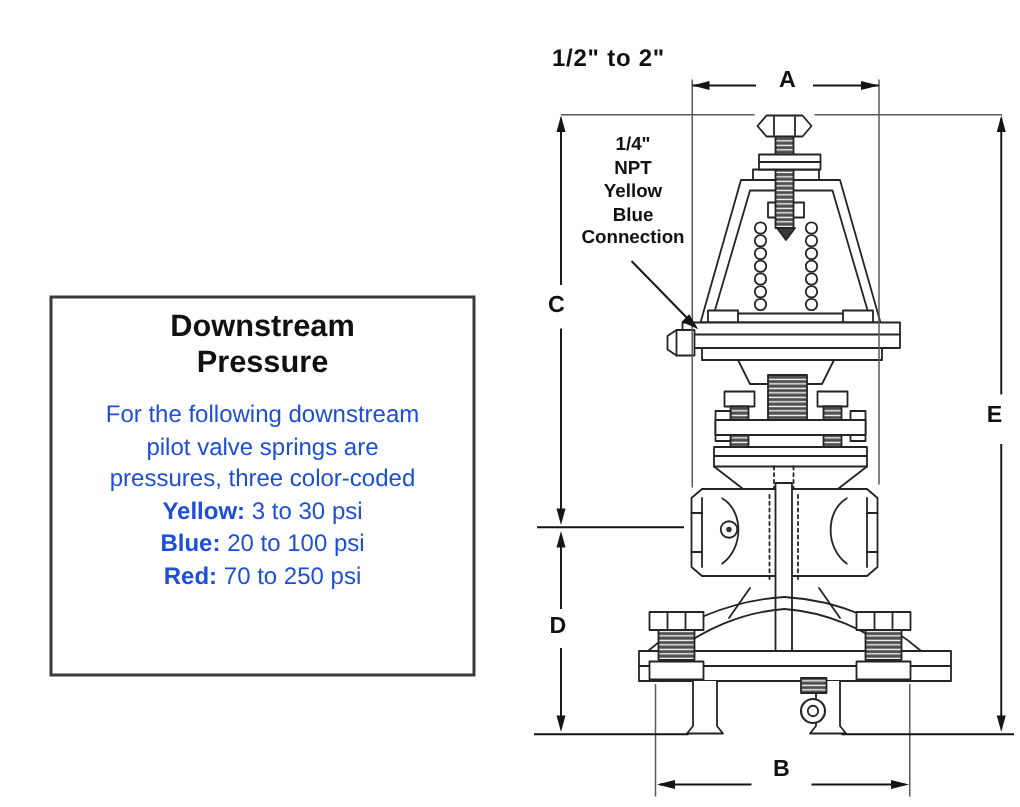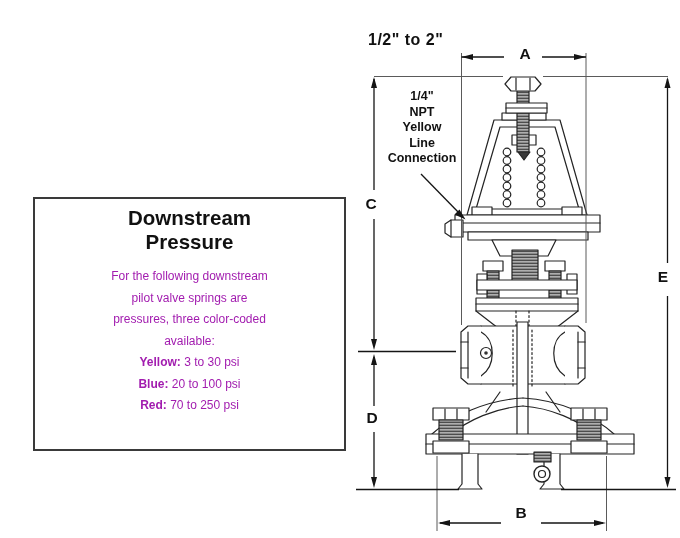--- a/index.html
+++ b/index.html
@@ -1,24 +1,24 @@
 <!DOCTYPE html>
 <html><head>
 <meta charset="utf-8">
 <style>
   html,body{margin:0;padding:0;background:#ffffff;}
   .page{position:relative;width:680px;height:538px;background:#ffffff;overflow:hidden;
         font-family:"Liberation Sans",sans-serif;color:#1a1a1a;}
   .page svg{position:absolute;left:0;top:0;}
 
   
-  .info-box{position:absolute;left:33px;top:197px;width:313px;height:254px;
+  .info-box{position:absolute;left:33px;top:197px;width:284px;height:254px;
             box-sizing:border-box;border:2px solid #3a3a3a;background:#fff;text-align:center;}
   .info-title{margin-top:7px;font-size:20.5px;line-height:24px;font-weight:bold;color:#111;}
-  .info-body{margin-top:12px;font-size:12px;line-height:21.5px;color:#a21caf;}
+  .info-body{margin-top:12px;font-size:16px;line-height:21.5px;color:#1d4ed8;}
   .spring-row b{font-weight:bold;}
   .spring-row .rng{margin-left:0.28em;}
 
   
   .lbl{position:absolute;font-weight:bold;color:#111;}
   .size-range{left:368px;top:31px;font-size:16px;letter-spacing:0.5px;}
   .dimA{left:511px;top:45px;width:28px;text-align:center;font-size:15.5px;}
   .dimB{left:507px;top:504px;width:28px;text-align:center;font-size:15.5px;}
   .dimC{left:359px;top:195px;width:24px;text-align:center;font-size:15.5px;background:#fff;}
   .dimD{left:360px;top:409px;width:24px;text-align:center;font-size:15.5px;background:#fff;}
@@ -190,21 +190,20 @@
 
   <div class="info-box">
     <div class="info-title">
       <div>Downstream</div>
       <div>Pressure</div>
     </div>
     <div class="info-body">
       <div>For the following downstream</div>
       <div>pilot valve springs are</div>
       <div>pressures, three color-coded</div>
-      <div>available:</div>
       <div class="spring-row">
         <b>Yellow:</b><span class="rng">3 to 30 psi</span>
       </div>
       <div class="spring-row">
         <b>Blue:</b><span class="rng">20 to 100 psi</span>
       </div>
       <div class="spring-row">
         <b>Red:</b><span class="rng">70 to 250 psi</span>
       </div>
     </div>
@@ -214,17 +213,17 @@
   <div class="lbl dimA">A</div>
   <div class="lbl dimB">B</div>
   <div class="lbl dimC">C</div>
   <div class="lbl dimD">D</div>
   <div class="lbl dimE">E</div>
 
   <div class="lbl callout">
     <div>1/4"</div>
     <div>NPT</div>
     <div>Yellow</div>
-    <div>Line</div>
+    <div>Blue</div>
     <div>Connection</div>
   </div>
 
 </div>
 
 </body></html>

